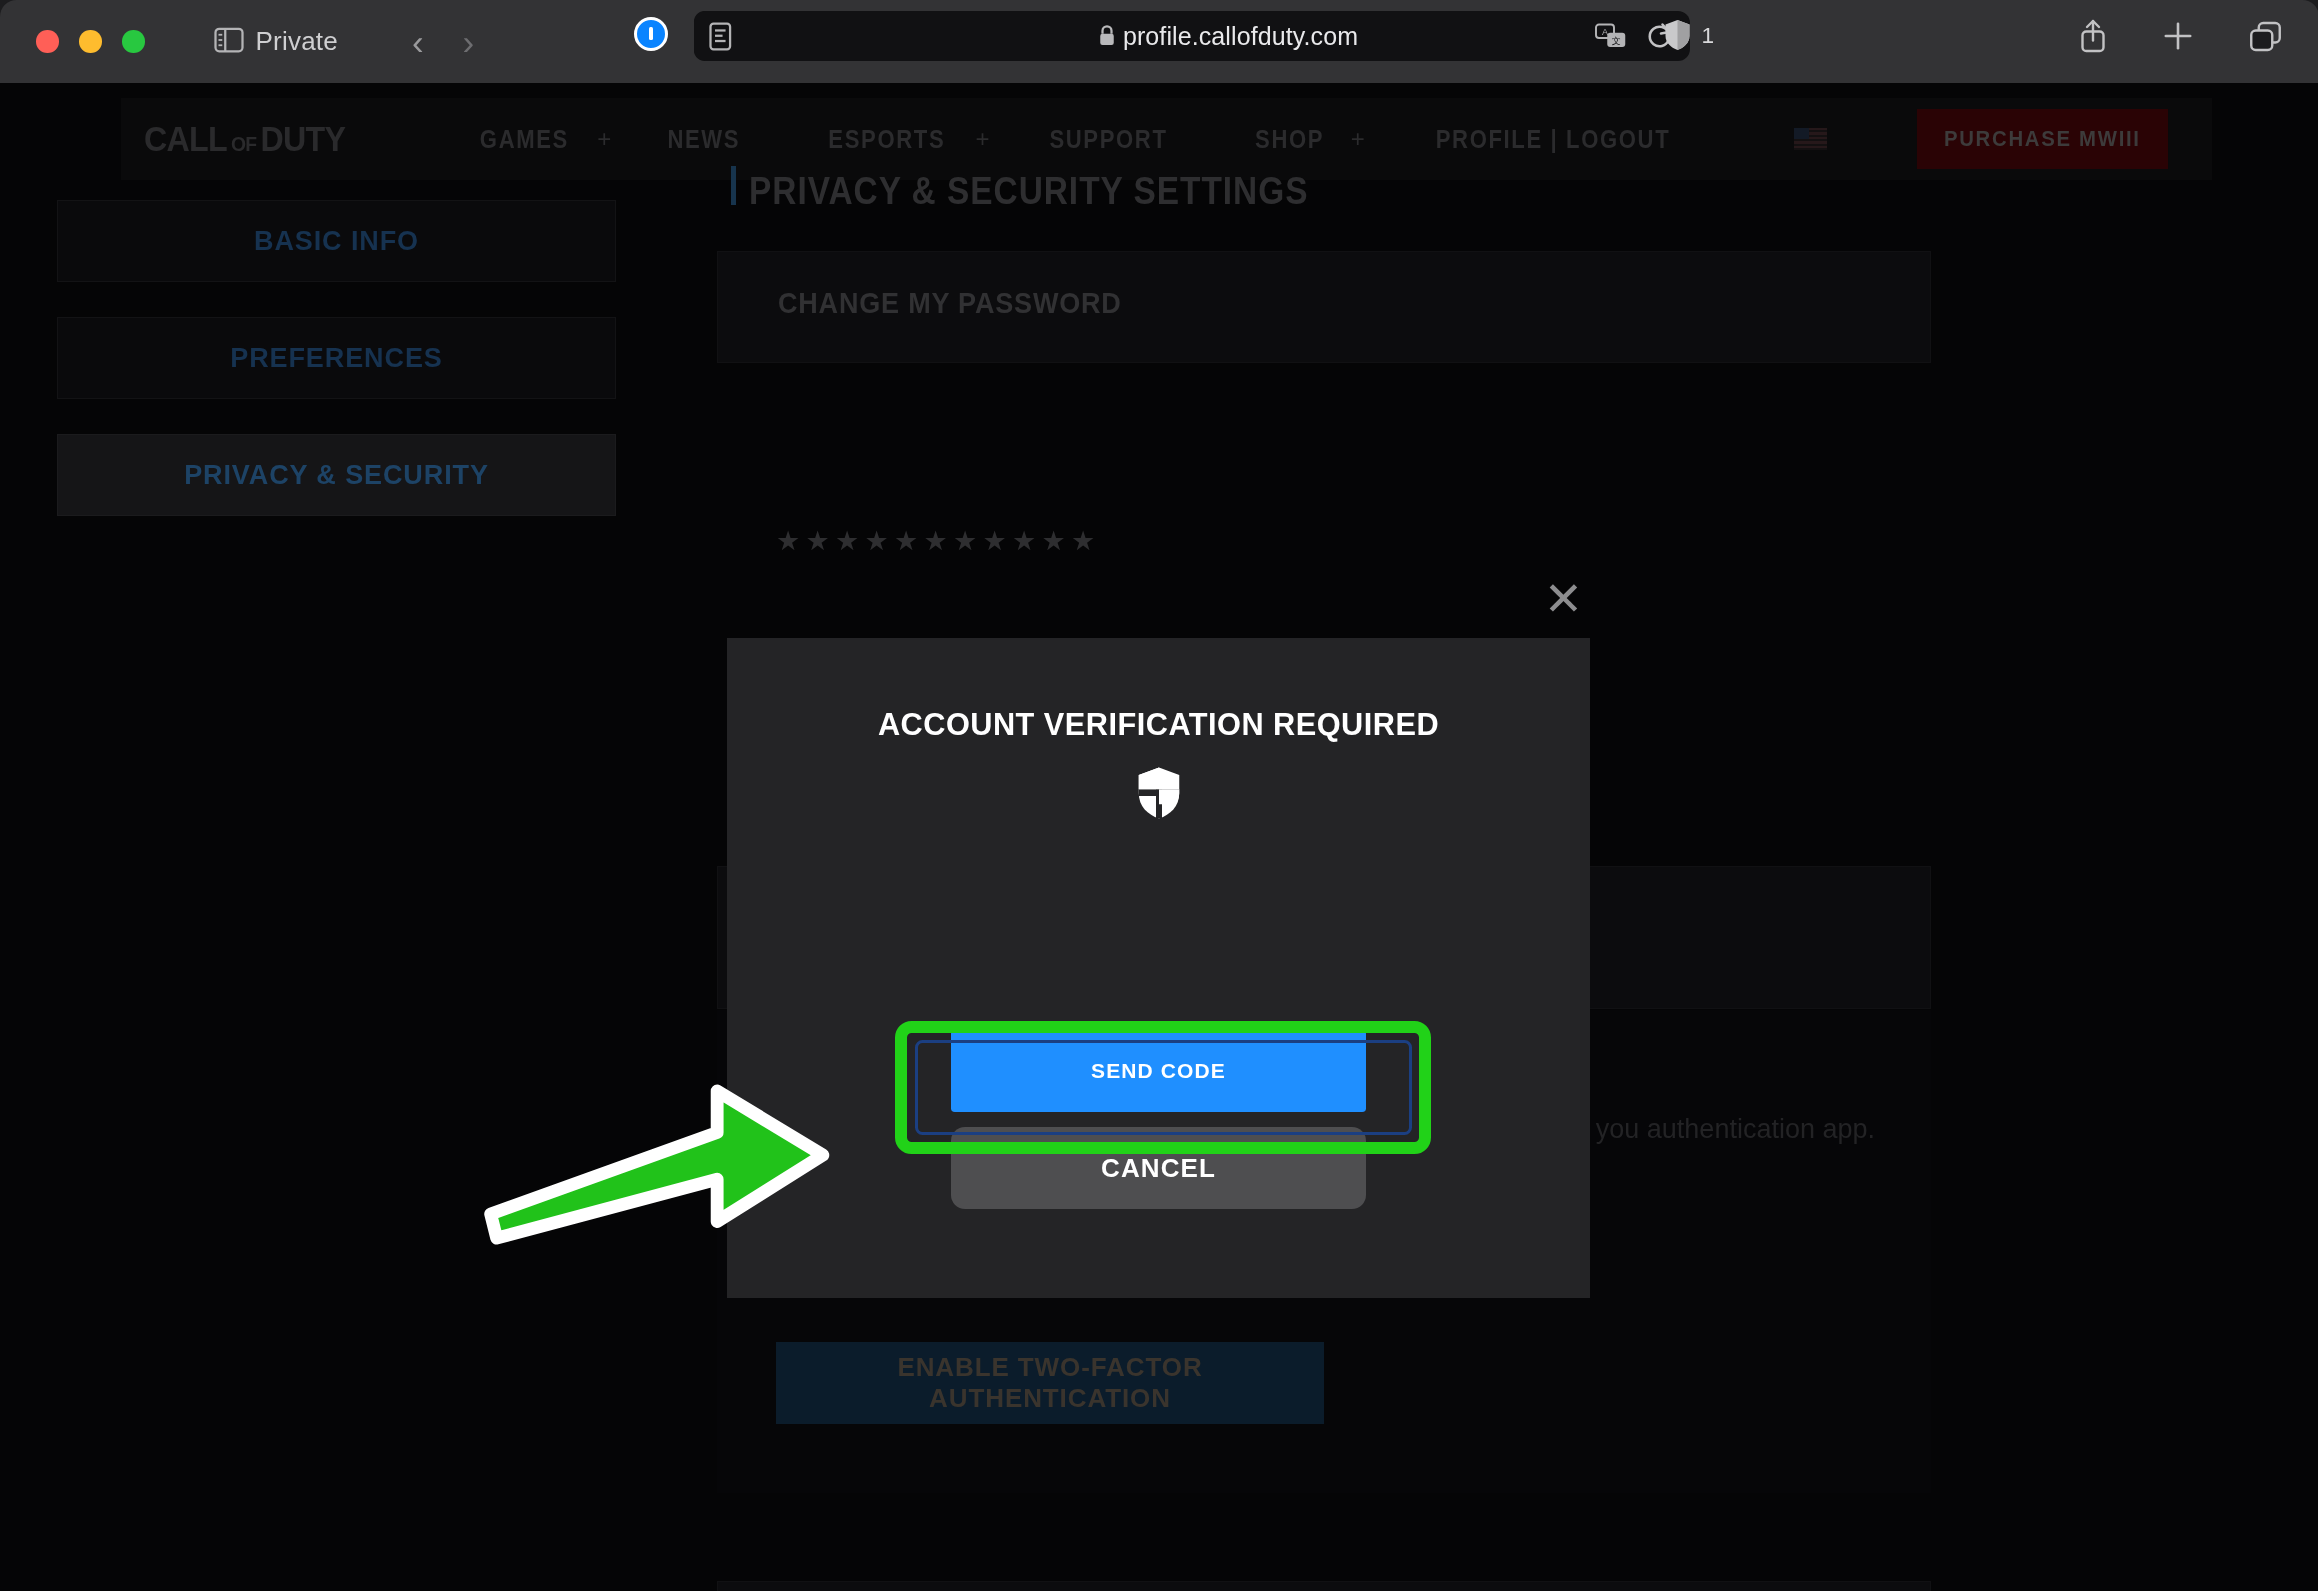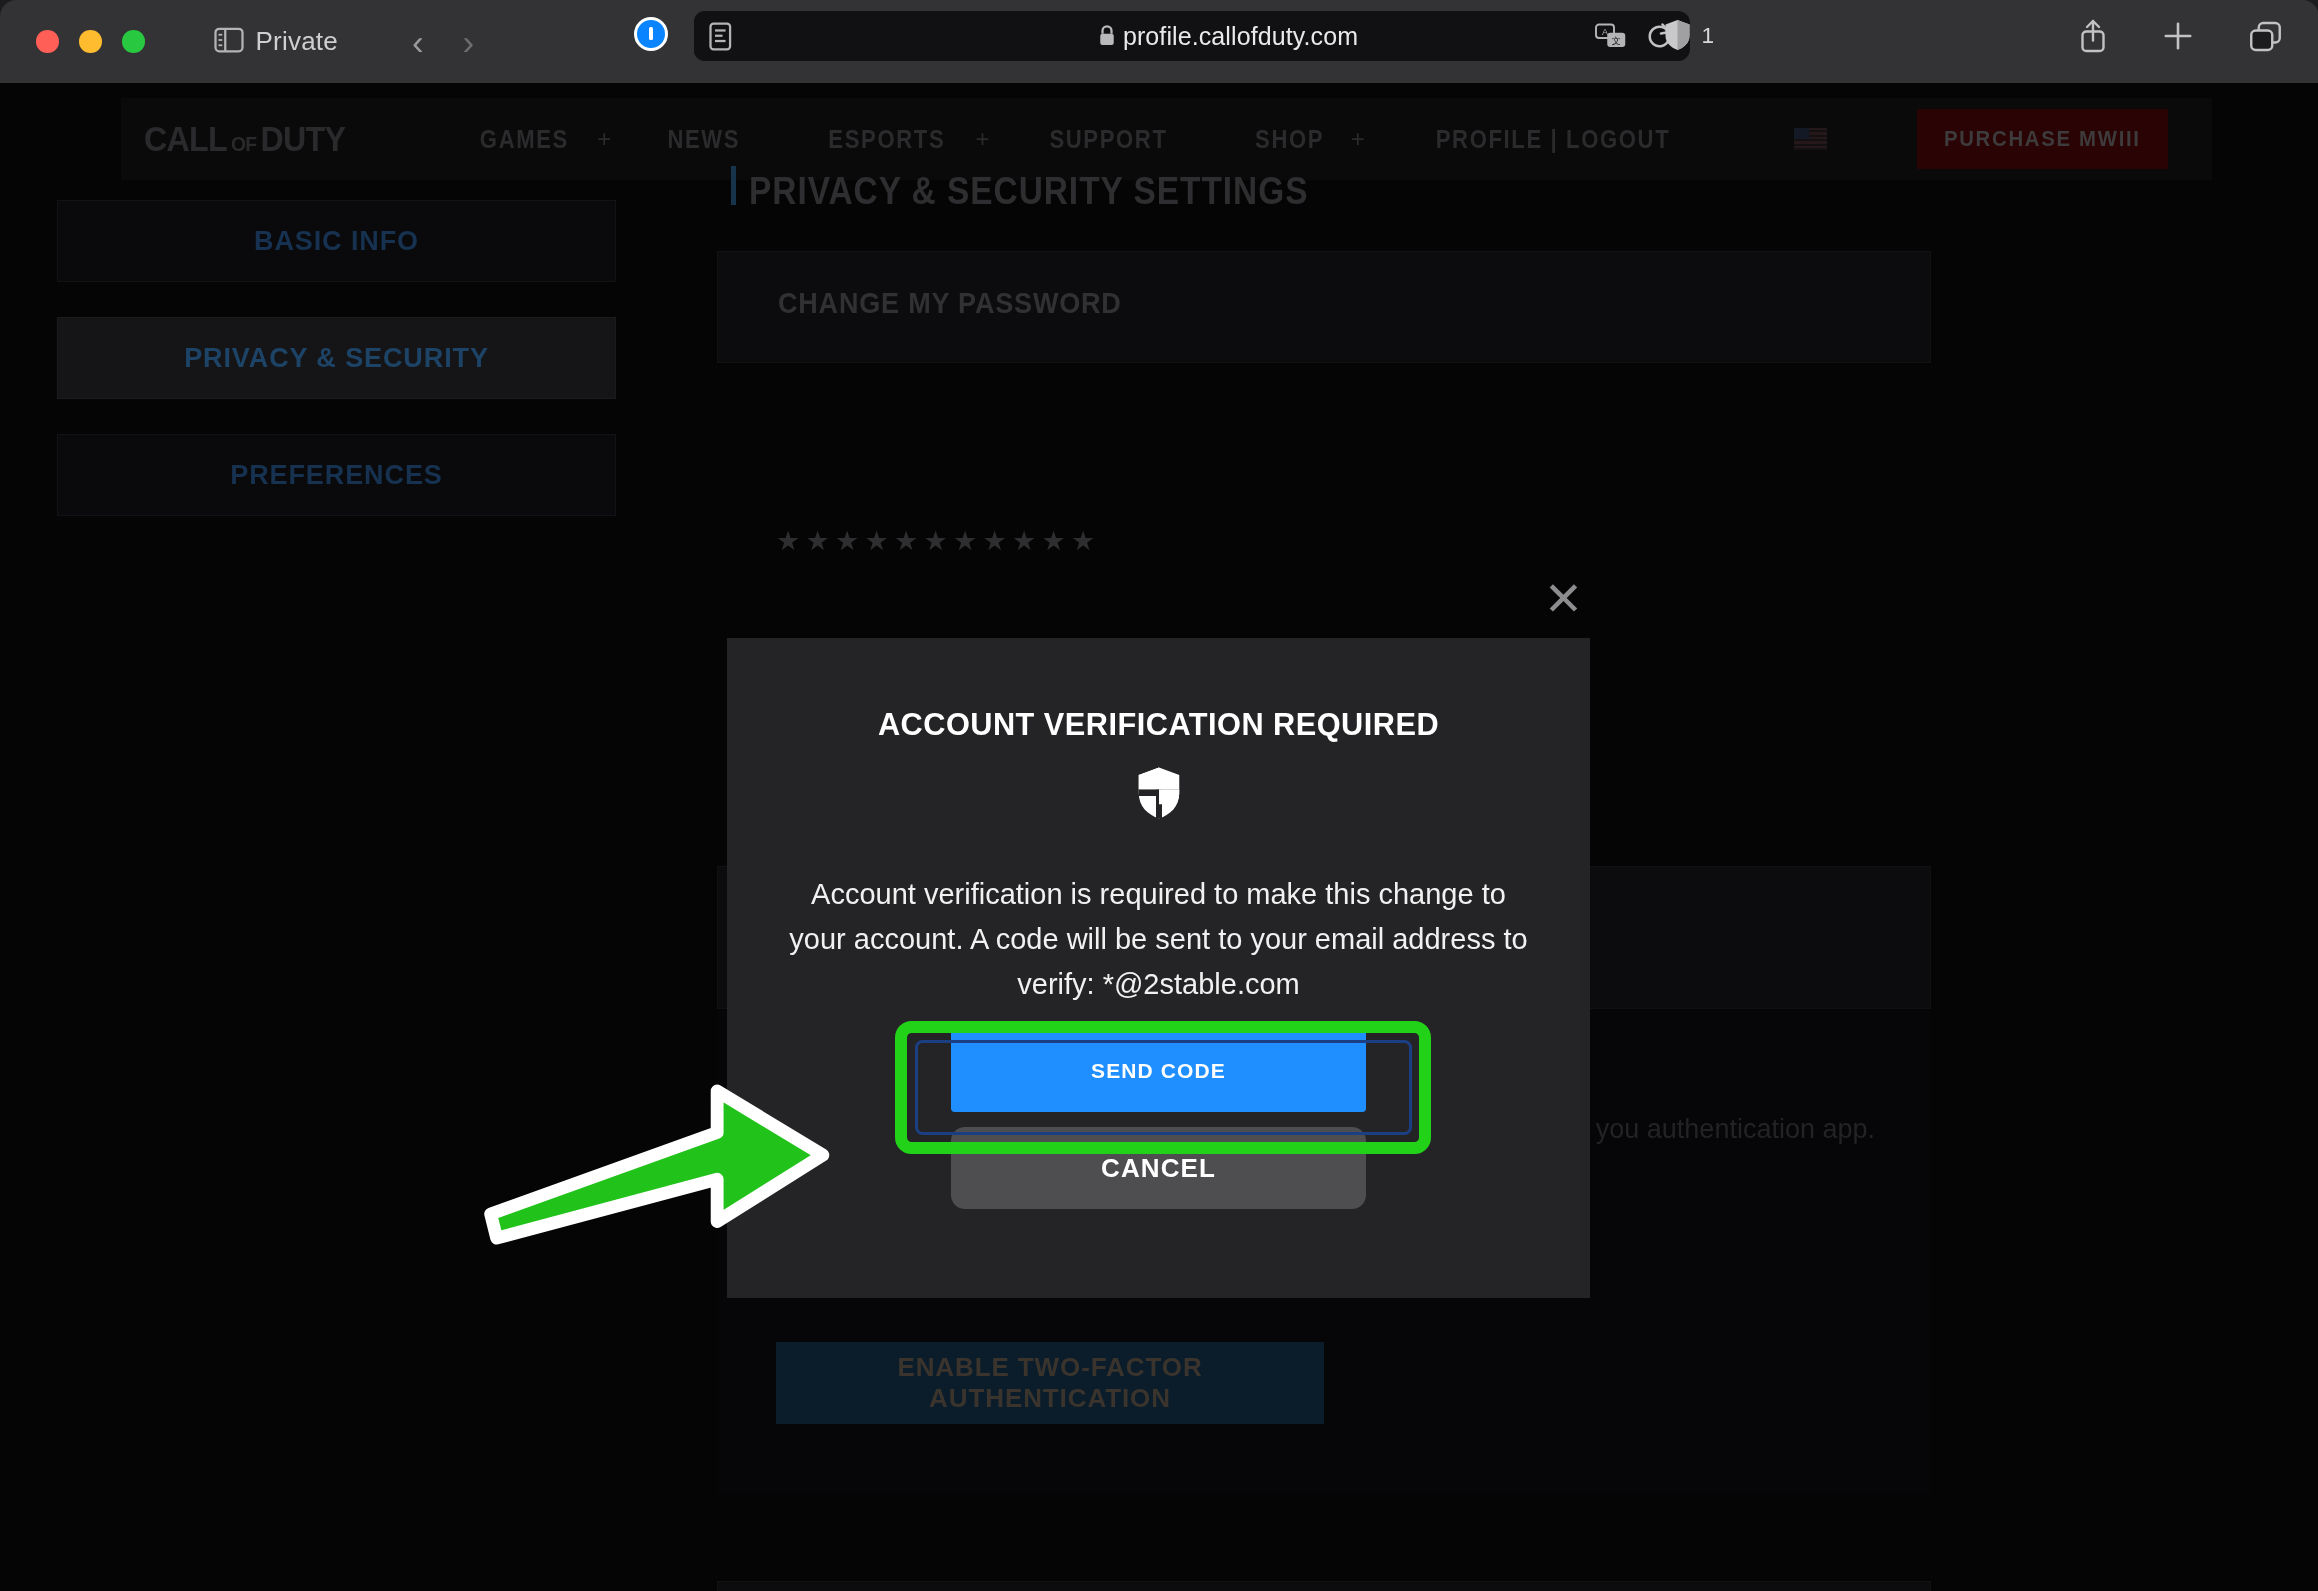--- a/index.html
+++ b/index.html
@@ -582,22 +582,22 @@
         <span class="flag"></span>
         <button class="purchase-btn">PURCHASE MWIII</button>
       </div>
     </div>
 
     <div class="page-title-bar"></div>
     <div class="page-title">PRIVACY &amp; SECURITY SETTINGS</div>
 
     <div class="side-tabs">
       <div class="side-tab">BASIC INFO</div>
+      <div class="side-tab">PREFERENCES</div>
       <div class="side-tab active">PRIVACY &amp; SECURITY</div>
-      <div class="side-tab">PREFERENCES</div>
     </div>
 
     <div class="panel" id="panel-password">
       <div class="panel-heading">CHANGE MY PASSWORD</div>
     </div>
     <div class="pwd-dots">★★★★★★★★★★★</div>
 
     <div class="panel" id="panel-2fa"></div>
     <div class="panel" id="panel-2fa-body">
       <div class="twofa-desc" style="top:98px;">tication, a third-party
@@ -620,21 +620,20 @@
           <path d="M31 2 L58 12 V36 C58 54 46 65 31 70 C16 65 4 54 4 36 V12 Z" fill="#ffffff"></path>
           <rect x="31" y="31" width="27" height="9" fill="#242426"></rect>
           <rect x="4" y="31" width="27" height="9" fill="#242426"></rect>
           <rect x="27" y="31" width="8" height="39" fill="#242426"></rect>
           <path d="M31 2 L58 12 V36 C58 54 46 65 31 70 Z" fill="#ffffff" opacity="0.0"></path>
           <path d="M31 31 L58 31 V36 C58 42 56 47 53 51 L31 51 Z" fill="#ffffff"></path>
           <path d="M4 12 L31 2 V31 L4 31 Z" fill="#ffffff"></path>
         </svg>
       </div>
 
-      <div class="modal-body">Account verification is required to make this change to your account. A code will be sent to your email address to verify: *@2stable.com</div>
 
       <div class="modal-actions">
         <button class="btn-send">SEND CODE</button>
         <button class="btn-cancel">CANCEL</button>
       </div>
     </div>
 
     <div class="highlight-inner"></div>
     <div class="highlight-ring"></div>
 

